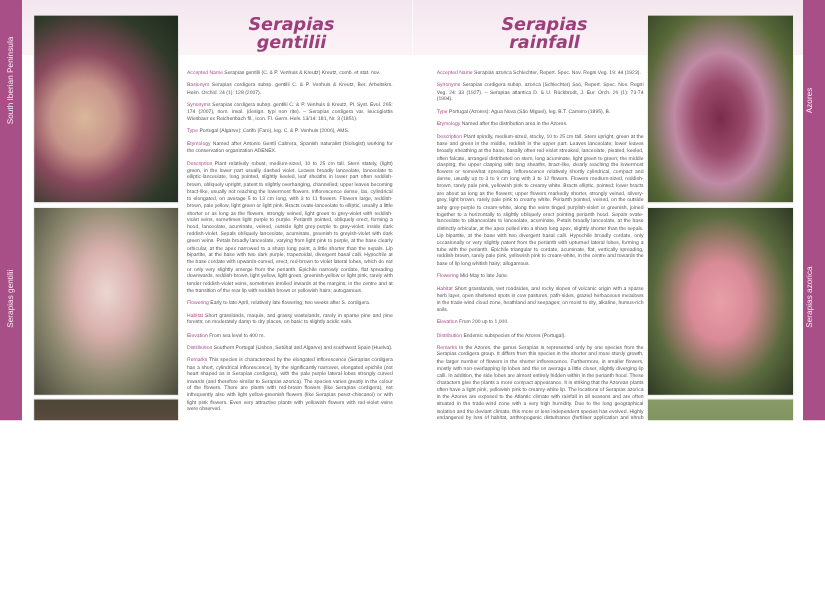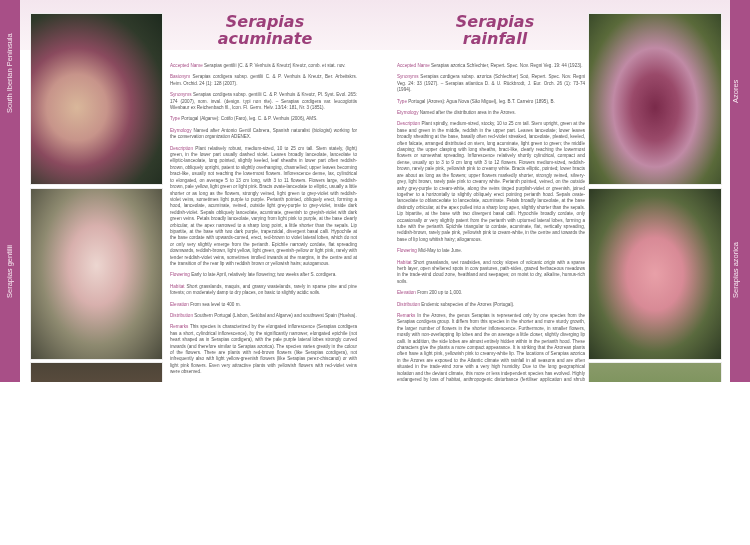--- a/index.html
+++ b/index.html
@@ -47,21 +47,21 @@
     <span class="vlabel" style="top:500px;">[Cordigerae]</span>
 
     <div class="header-band"></div>
 
     <div class="photo" style="left:30px; top:13px; width:131px; height:170px; background:radial-gradient(ellipse at 35% 55%, #d9b79a 0%, #c7948a 25%, #8a4a5e 45%, #2f3a2a 75%, #1e2a1e 100%);"></div>
     <div class="photo" style="left:30px; top:188px; width:131px; height:170px; background:radial-gradient(ellipse at 50% 45%, #ecd6d0 0%, #d8b0ad 30%, #8e8a70 60%, #4a4a3c 100%);"></div>
     <div class="photo" style="left:30px; top:362px; width:131px; height:170px; background:linear-gradient(#4d4538 0%, #6a5443 30%, #7a6a4a 55%, #5a6a3a 80%, #3e4a30 100%);"></div>
 
     <div class="title">
       <div>Serapias</div>
-      <div>acuminate</div>
+      <div>gentilii</div>
     </div>
 
     <div class="text">
       <p><span class="lbl">Accepted Name</span> <span>Serapias gentilii (C. &amp; P. Venhuis &amp; Kreutz) Kreutz, comb. et stat. nov.</span></p>
       <p><span class="lbl">Basionym</span> <span>Serapias cordigera subsp. gentilii C. &amp; P. Venhuis &amp; Kreutz, Ber. Arbeitskrs. Heim. Orchid. 24 (1): 128 (2007).</span></p>
       <p><span class="lbl">Synonyms</span> <span>Serapias cordigera subsp. gentilii C. &amp; P. Venhuis &amp; Kreutz, Pl. Syst. Evol. 265: 174 (2007), nom. inval. (design. typi non rite). – Serapias cordigera var. leucoglottis Wiesbaur ex Reichenbach fil., Icon. Fl. Germ. Helv. 13/14: 181, Nr. 3 (1851).</span></p>
       <p><span class="lbl">Type</span> <span>Portugal (Algarve): Cotifo (Faro), leg. C. &amp; P. Venhuis (2006), AMS.</span></p>
       <p><span class="lbl">Etymology</span> <span>Named after Antonio Gentil Cabrera, Spanish naturalist (biologist) working for the conservation organization ADENEX.</span></p>
       <p><span class="lbl">Description</span> <span>Plant relatively robust, medium-sized, 10 to 25 cm tall. Stem stately, (light) green, in the lower part usually dashed violet. Leaves broadly lanceolate, lanceolate to elliptic-lanceolate, long pointed, slightly keeled, leaf sheaths in lower part often reddish-brown, obliquely upright, patent to slightly overhanging, channelled; upper leaves becoming bract-like, usually not reaching the lowermost flowers. Inflorescence dense, lax, cylindrical to elongated, on average 5 to 13 cm long, with 3 to 11 flowers. Flowers large, reddish-brown, pale yellow, light green or light pink. Bracts ovate-lanceolate to elliptic, usually a little shorter or as long as the flowers, strongly veined, light green to grey-violet with reddish-violet veins, sometimes light purple to purple. Perianth pointed, obliquely erect, forming a hood, lanceolate, acuminate, veined, outside light grey-purple to grey-violet, inside dark reddish-violet. Sepals obliquely lanceolate, acuminate, greenish to greyish-violet with dark green veins. Petals broadly lanceolate, varying from light pink to purple, at the base clearly orbicular, at the apex narrowed to a sharp long point, a little shorter than the sepals. Lip bipartite, at the base with two dark purple, trapezoidal, divergent basal calli. Hypochile at the base cordate with upwards-curved, erect, red-brown to violet lateral lobes, which do not or only very slightly emerge from the perianth. Epichile narrowly cordate, flat spreading downwards, reddish-brown, light yellow, light green, greenish-yellow or light pink, rarely with tender reddish-violet veins, sometimes inrolled inwards at the margins, in the centre and at the transition of the rear lip with reddish brown or yellowish hairs; autogamous.</span></p>
       <p><span class="lbl">Flowering</span> <span>Early to late April, relatively late flowering; two weeks after S. cordigera.</span></p>

